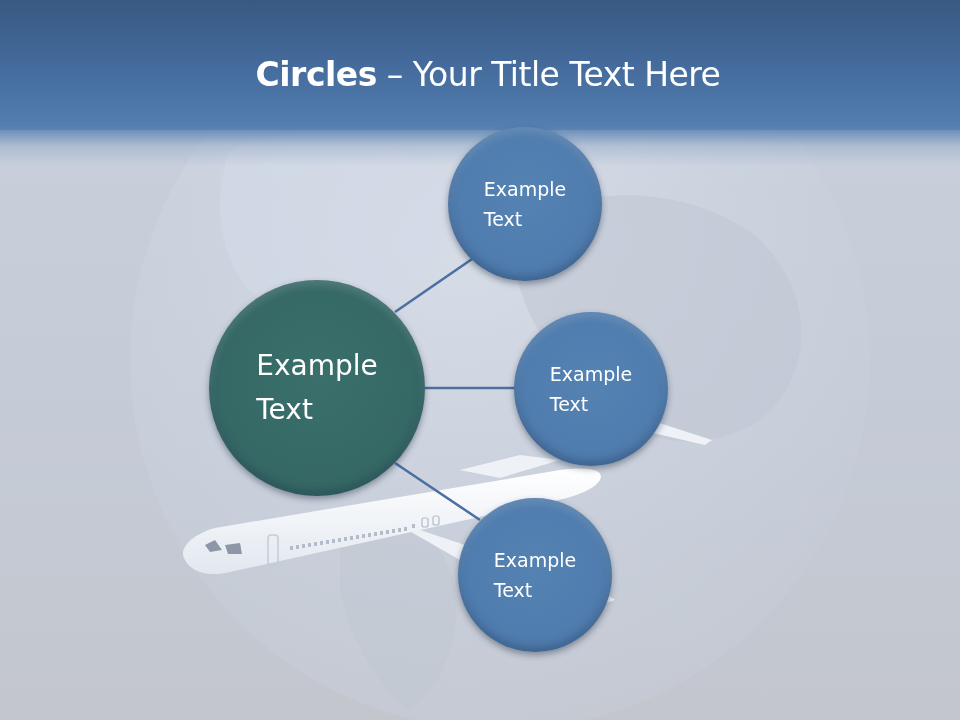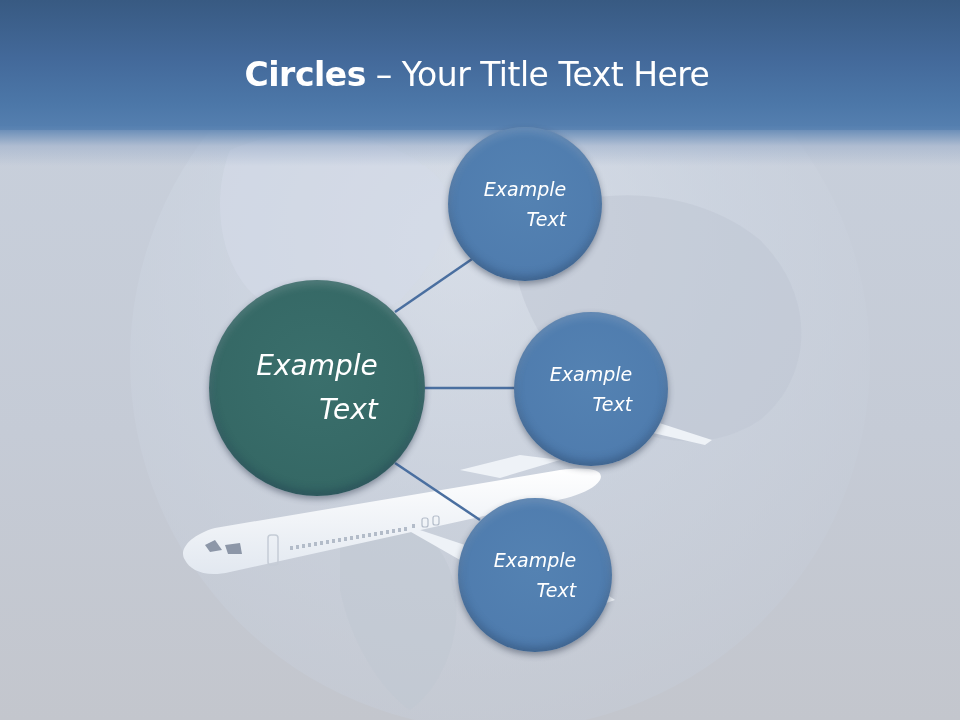--- a/index.html
+++ b/index.html
@@ -12,32 +12,31 @@
   .bg-svg { position: absolute; left: 0; top: 0; width: 960px; height: 720px; }
   .header {
     position: absolute; left: 0; top: 0; width: 960px; height: 130px;
     background: linear-gradient(180deg, #385a82 0%, #43699a 45%, #4c77a8 80%, #5680b0 100%);
   }
   .header-fade {
     position: absolute; left: 0; top: 126px; width: 960px; height: 40px;
     background: linear-gradient(180deg, rgba(86,128,176,0.95) 0%, rgba(150,170,200,0.5) 50%, rgba(200,208,222,0) 100%);
   }
   .title {
-    position: absolute; left: 5px; top: 50px; width: 944px; text-align: center;
+    position: absolute; left: 16px; top: 50px; width: 944px; text-align: center;
     color: #ffffff; font-size: 33px; line-height: 50px;
     font-family: "DejaVu Sans", sans-serif; letter-spacing: -0.5px;
   }
   .title .bold { font-weight: bold; }
   .connectors { position: absolute; left: 0; top: 0; width: 960px; height: 720px; }
   .circle {
     position: absolute; border-radius: 50%;
-    display: flex; align-items: center; justify-content: center; text-align: right;
+    display: flex; align-items: center; justify-content: center; text-align: left;
     color: #ffffff; font-family: "DejaVu Sans", sans-serif;
     box-shadow: 0 3px 6px rgba(40,50,70,0.45), inset 0 -4px 10px rgba(20,40,70,0.35), inset 0 4px 8px rgba(255,255,255,0.18);
-    font-style: italic;
   }
   .circle.main {
     background: radial-gradient(circle at 50% 45%, #3a6f6c 0%, #356865 70%, #2f5e5c 100%);
     font-size: 28px; line-height: 44px;
   }
   .circle.small {
     background: radial-gradient(circle at 50% 45%, #5482b2 0%, #4f7cae 70%, #4571a2 100%);
     font-size: 19px; line-height: 30px;
   }
   .circle span { display: block; }

